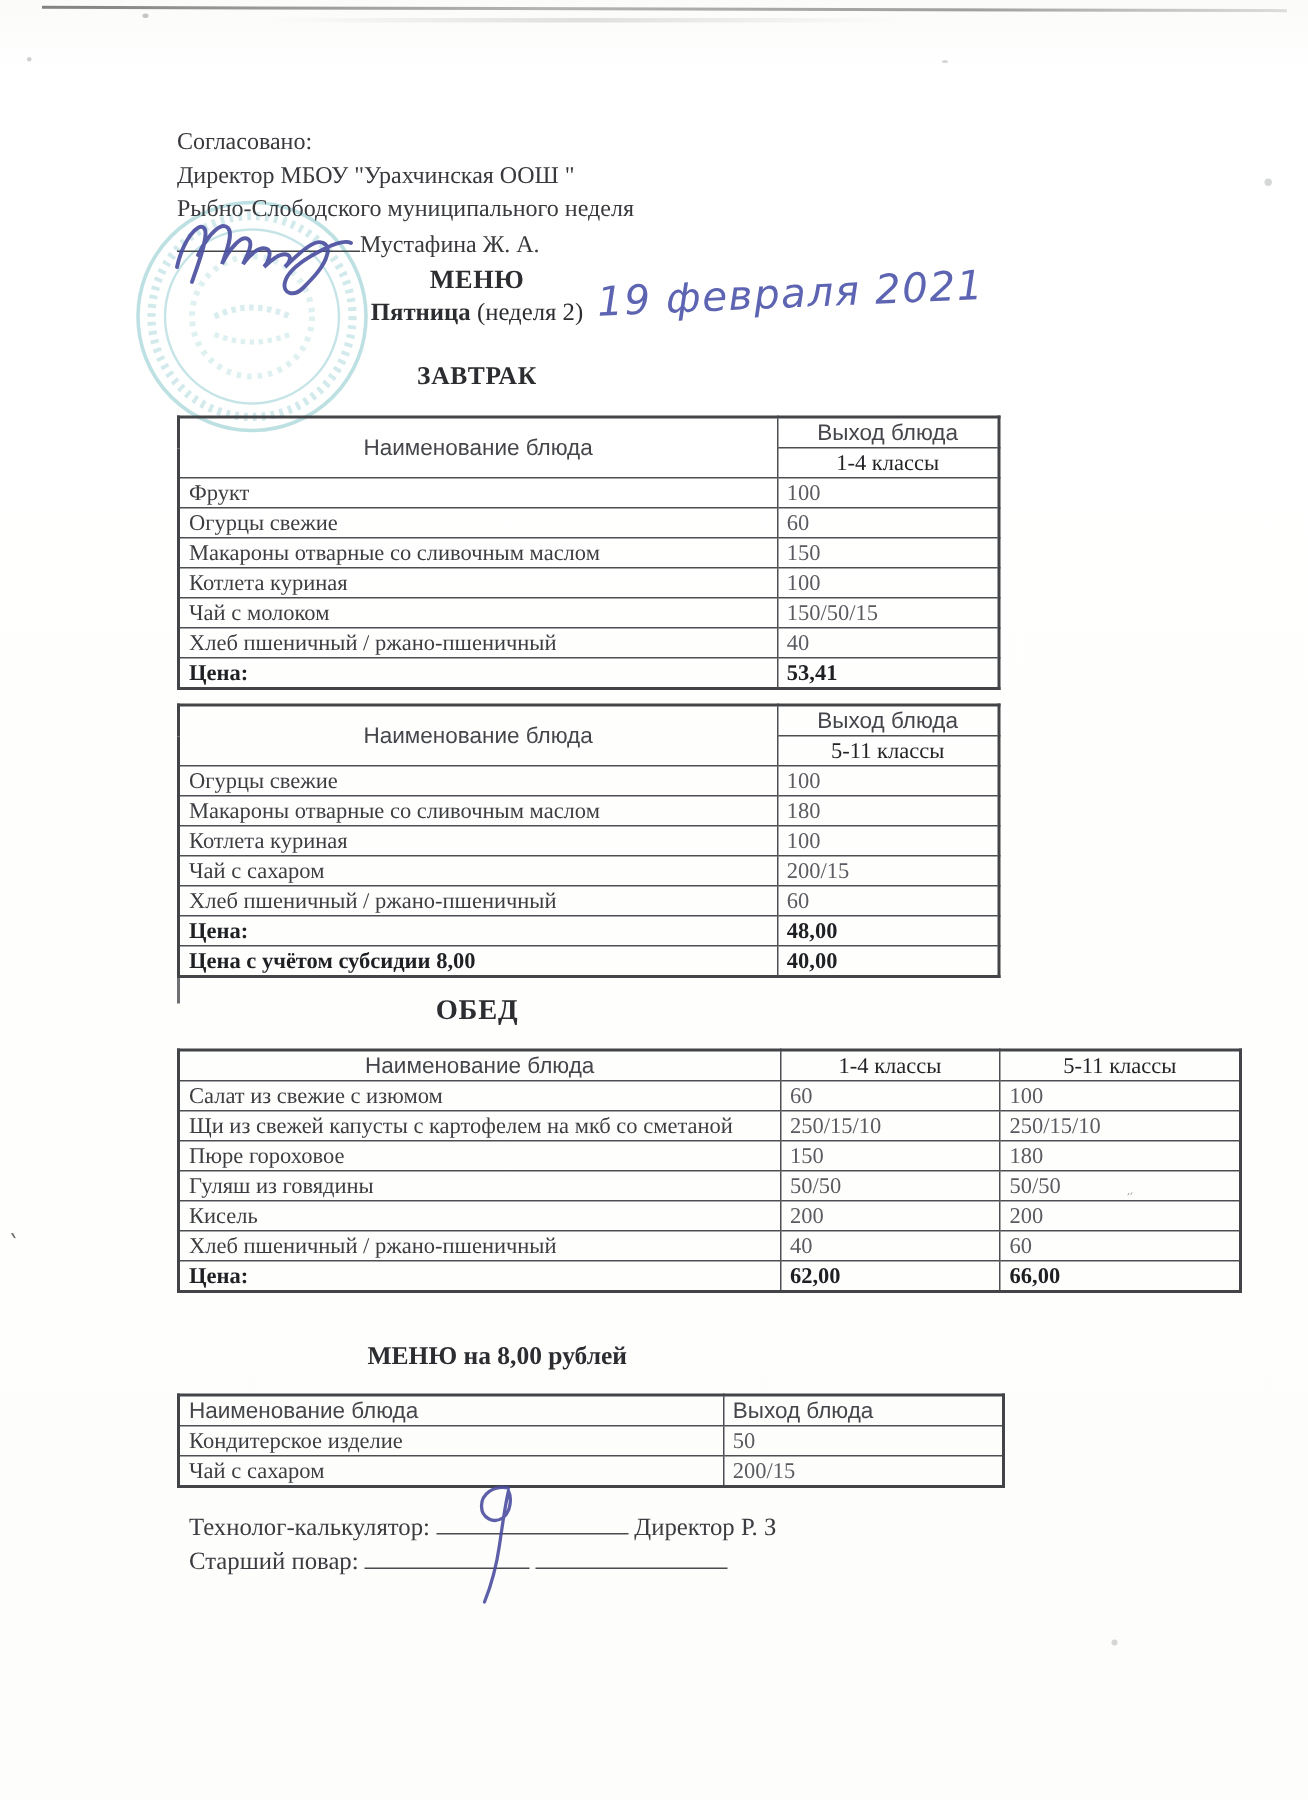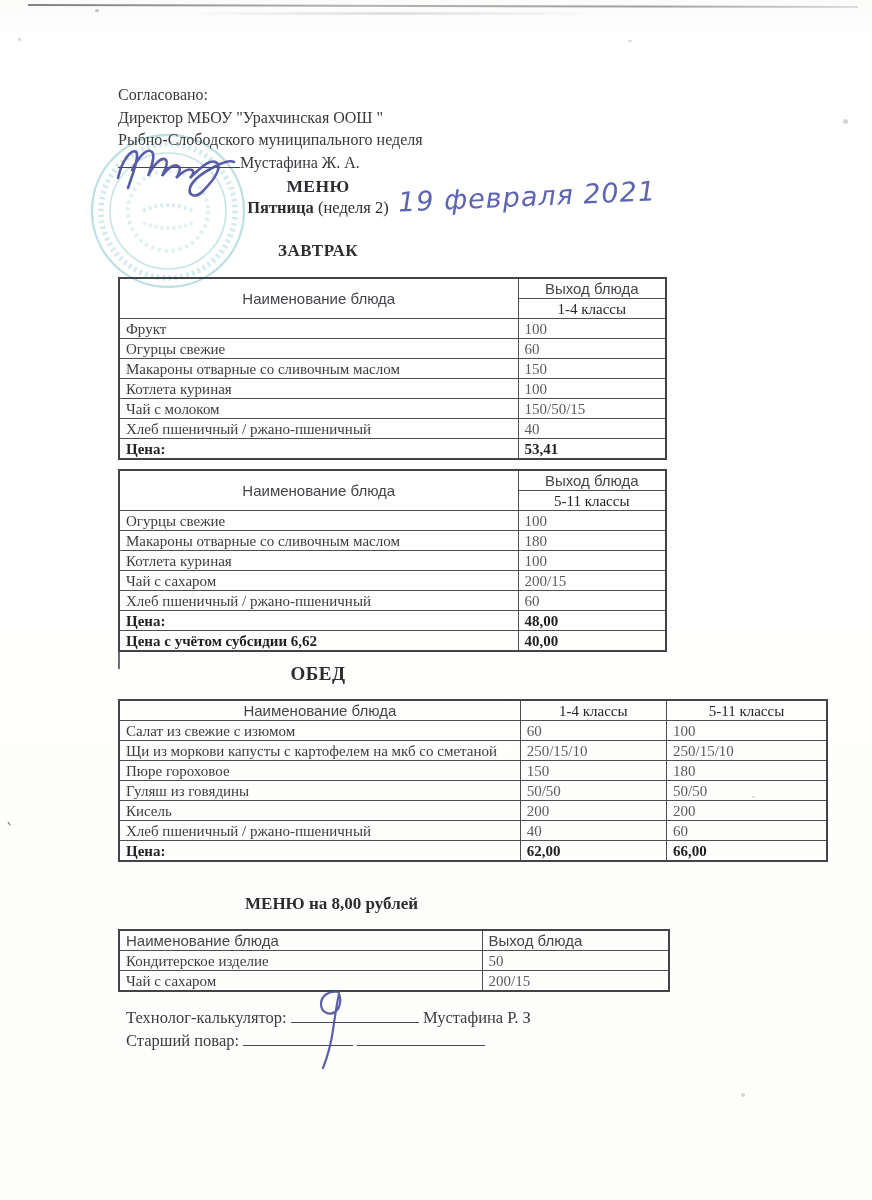--- a/index.html
+++ b/index.html
@@ -217,21 +217,21 @@
         </tr>
     <tr>
           <td class="name">Хлеб пшеничный / ржано-пшеничный</td>
           <td class="val">60</td>
         </tr>
     <tr class="total">
           <td class="name">Цена:</td>
           <td class="val">48,00</td>
         </tr>
     <tr class="total">
-          <td class="name">Цена с учётом субсидии 6,62</td>
+          <td class="name">Цена с учётом субсидии 8,00</td>
           <td class="val">40,00</td>
         </tr>
   </tbody>
     </table>
 
   <div class="center-col h-lunch">ОБЕД</div>
 
   <table class="menu t-lunch">
     <colgroup>
         <col style="width:400px">
@@ -243,21 +243,21 @@
       <th class="hdr-sans hdr-center">Наименование блюда</th>
       <th class="subhdr">1-4 классы</th>
       <th class="subhdr">5-11 классы</th>
     </tr>
     <tr>
           <td class="name">Салат из свежие с изюмом</td>
           <td class="val">60</td>
           <td class="val">100</td>
         </tr>
     <tr>
-          <td class="name">Щи из моркови капусты с картофелем на мкб со сметаной</td>
+          <td class="name">Щи из свежей капусты с картофелем на мкб со сметаной</td>
           <td class="val">250/15/10</td>
           <td class="val">250/15/10</td>
         </tr>
     <tr>
           <td class="name">Пюре гороховое</td>
           <td class="val">150</td>
           <td class="val">180</td>
         </tr>
     <tr>
           <td class="name">Гуляш из говядины</td>
@@ -302,21 +302,21 @@
           <td class="name">Чай с сахаром</td>
           <td class="val">200/15</td>
         </tr>
   </tbody>
     </table>
 
   <div class="footer">
     <div>
       <span>Технолог-калькулятор:</span>
       <span class="blank blank1"></span>
-      <span>Мустафина Р. З</span>
+      <span>Директор Р. З</span>
     </div>
     <div>
       <span>Старший повар:</span>
       <span class="blank blank2"></span>
       <span class="blank blank3"></span>
     </div>
   </div>
 
   <svg class="footer-sig" viewBox="0 0 70 84">
     <path d="M44,4 C34,2 26,8 26,16 C26,24 34,28 40,24 C46,20 46,10 44,6 C42,14 40,28 38,42 C36,56 32,70 28,80" fill="none" stroke="#4b4f9f" stroke-width="2.2" stroke-linecap="round" opacity="0.9"></path>

